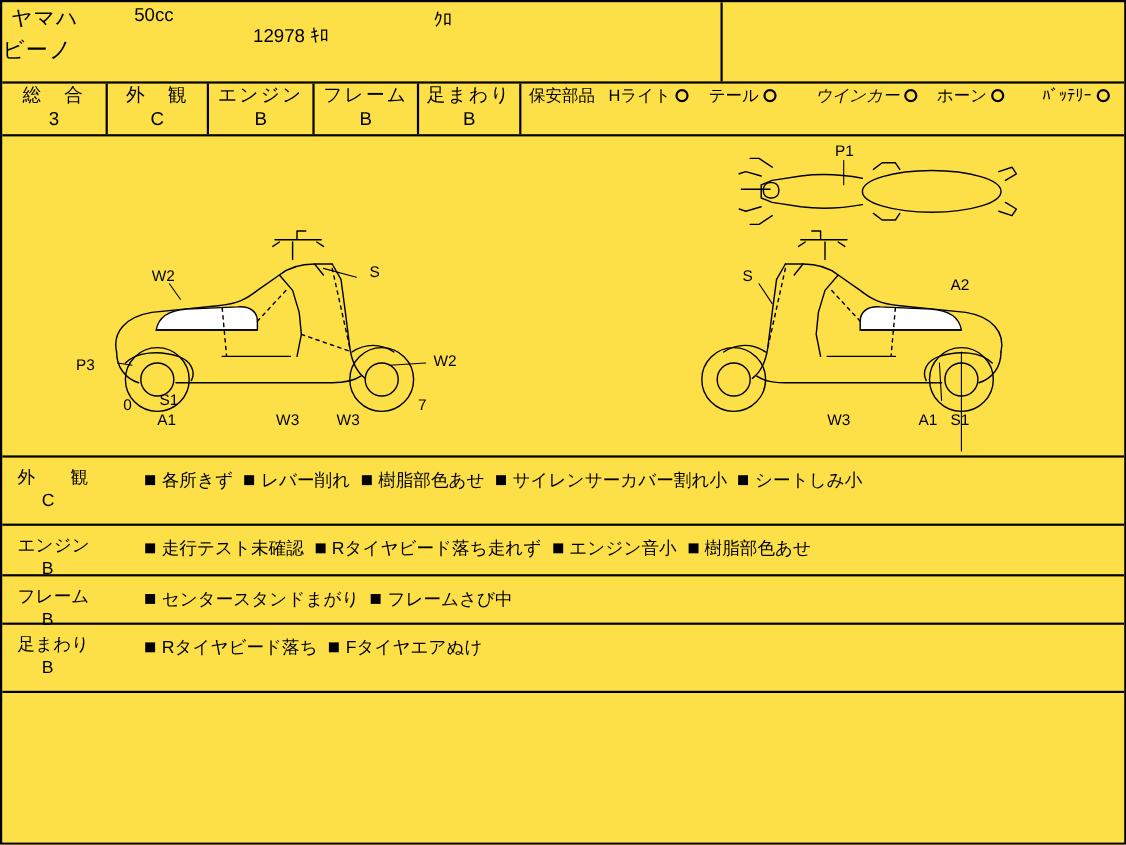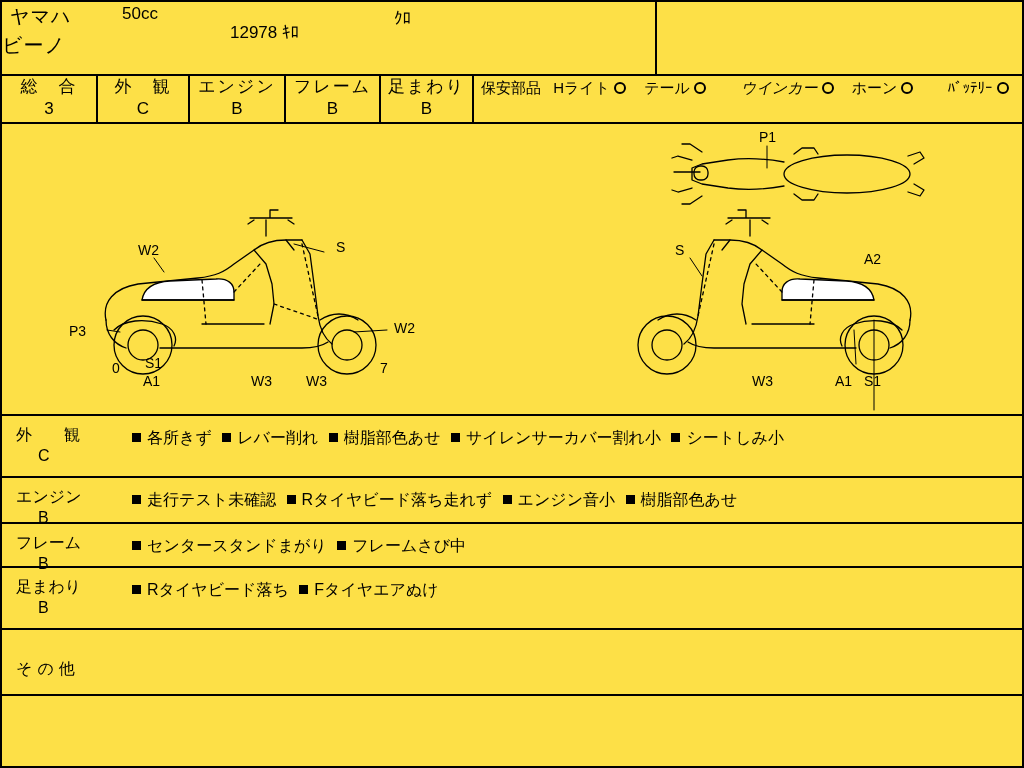--- a/index.html
+++ b/index.html
@@ -395,18 +395,14 @@
     <div class="clabel">
       <span>足まわり</span>
       <span class="g">B</span>
     </div>
     <div class="ctext">
       <span class="bullet"></span><span>Rタイヤビード落ち</span>
       <span class="bullet"></span><span>Fタイヤエアぬけ</span>
     </div>
   </div>
 
-  <div class="crow r-other">
-    <div class="clabel">その他</div>
-    <div class="ctext"></div>
-  </div>
 
 </div>
 
 </body></html>

